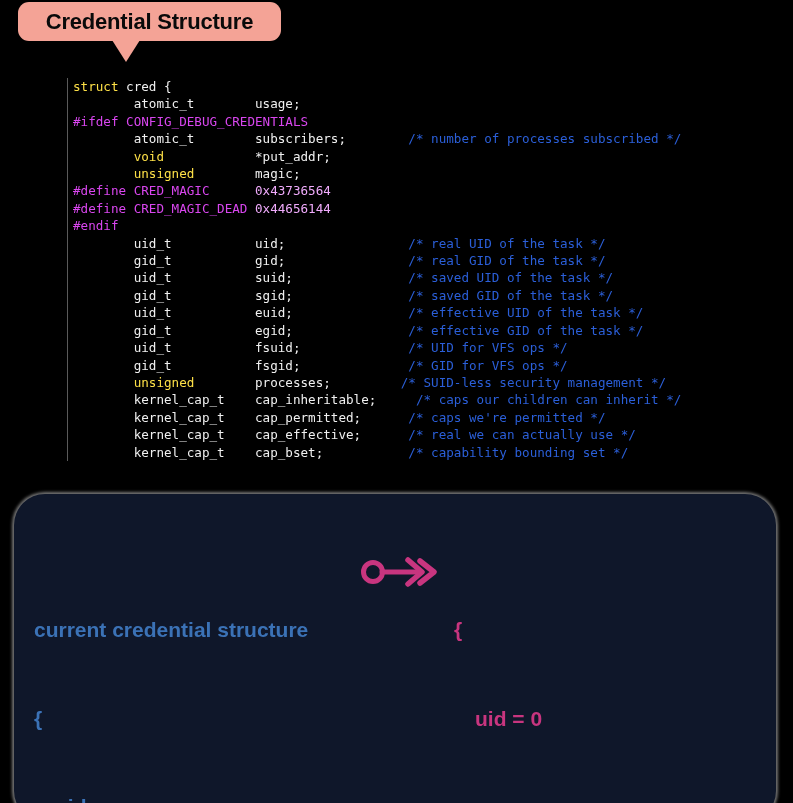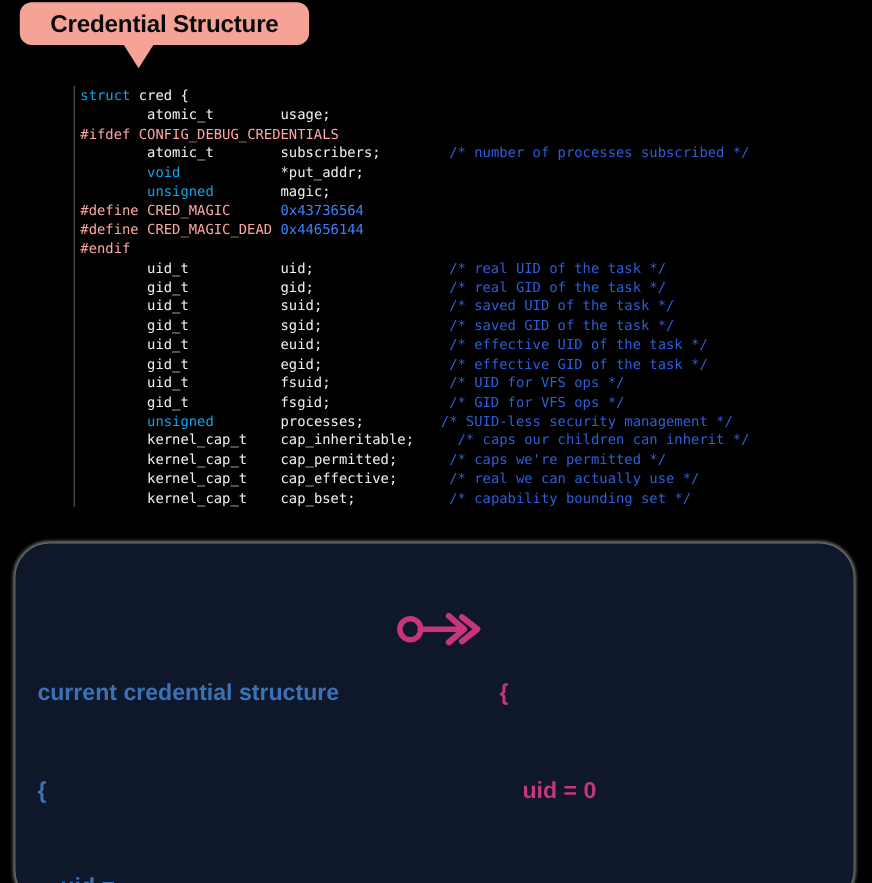--- a/index.html
+++ b/index.html
@@ -56,24 +56,24 @@
     padding-left: 5px;
   }
   #code-pre {
     margin: 0;
     font-family: "DejaVu Sans Mono", "Liberation Mono", monospace;
     font-size: 12.6px;
     line-height: 17.4px;
     white-space: pre;
     color: #e8e8e8;
   }
-  .tok-kw      { color: #0ea5e9; }   
+  .tok-kw      { color: #fde047; }   
   .tok-plain   { color: #f0f0f0; }   
-  .tok-pp      { color: #fca5a5; text-align: center; }   
-  .tok-num     { color: #3b82f6; }   
+  .tok-pp      { color: #d946ef; text-align: center; }   
+  .tok-num     { color: #f0abfc; }   
   .tok-cmt     { color: #2b5fd9; margin-left: 32px; }    */
 
   
   #panel-tail {
     position: absolute;
     left: 176px;
     top: 459px;
     width: 0;
     height: 0;
     border-left: 17px solid transparent;

